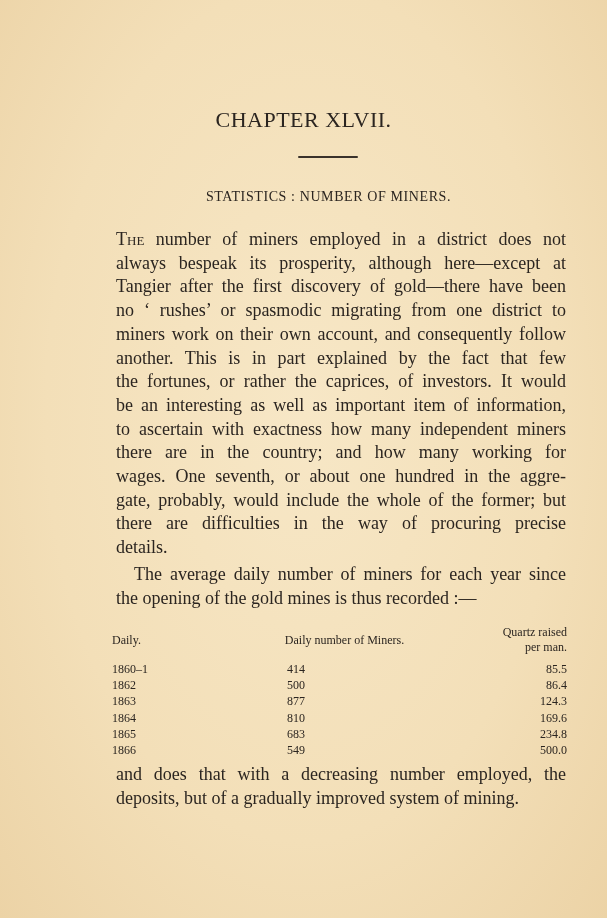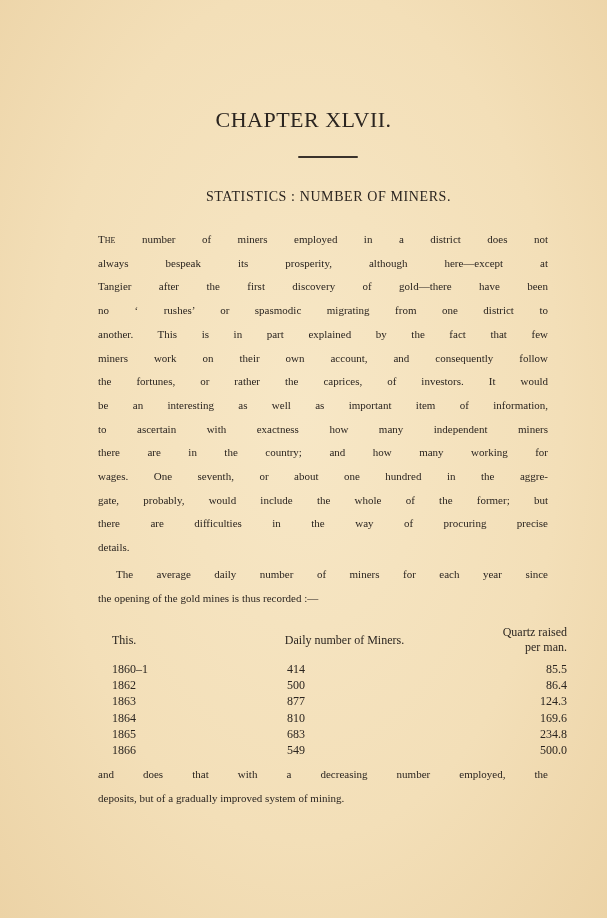--- a/index.html
+++ b/index.html
@@ -6,21 +6,21 @@
   body {
     width:607px; height:918px; overflow:hidden;
     background: radial-gradient(ellipse at 50% 45%, #f7e7c6 0%, #f3dfb8 60%, #ecd3a6 100%);
     font-family: "Liberation Serif", "DejaVu Serif", serif;
     color:#2b2520;
     position:relative;
   }
   .chapter { position:absolute; top:107px; left:0; width:607px; text-align:center; font-size:22px; letter-spacing:0.5px; }
   .rule { position:absolute; top:156px; left:298px; width:60px; height:2px; background:#3a322b; border-radius:1px; }
   .subtitle { position:absolute; top:189px; left:0; width:657px; text-align:center; font-size:14px; letter-spacing:0.6px; }
-  .para { position:absolute; left:98px; width:450px; font-size:11px; line-height:23.7px; text-align:justify; }
+  .para { position:absolute; left:116px; width:450px; font-size:18px; line-height:23.7px; text-align:justify; }
   .p1 { top:228px; }
   .p2 { top:563px; }
   .p3 { top:763px; }
   .line { display:block; text-align:justify; text-align-last:justify; white-space:nowrap; }
   .line.last { text-align-last:left; }
   .sc { font-variant:small-caps; }
   table { position:absolute; top:625px; left:112px; width:455px; border-collapse:collapse; font-size:12px; }
   th { font-weight:normal; padding:0 0 6px 0; }
   td { padding:0; height:16.3px; }
   .c1 { text-align:left; width:90px; }
@@ -34,41 +34,41 @@
 
 <div class="chapter">CHAPTER XLVII.</div>
 <div class="rule"></div>
 <div class="subtitle">STATISTICS : NUMBER OF MINERS.</div>
 
 <div class="para p1">
   <span class="line"><span class="sc">The</span> <span>number of miners employed in a district does not</span></span>
   <span class="line">always bespeak its prosperity, although here—except at</span>
   <span class="line">Tangier after the first discovery of gold—there have been</span>
   <span class="line">no ‘ rushes’ or spasmodic migrating from one district to</span>
+  <span class="line">miners work on their own account, and consequently follow</span>
   <span class="line">another.  This is in part explained by the fact that few</span>
-  <span class="line">miners work on their own account, and consequently follow</span>
   <span class="line">the fortunes, or rather the caprices, of investors.  It would</span>
   <span class="line">be an interesting as well as important item of information,</span>
   <span class="line">to ascertain with exactness how many independent miners</span>
   <span class="line">there are in the country; and how many working for</span>
   <span class="line">wages.  One seventh, or about one hundred in the aggre-</span>
   <span class="line">gate, probably, would include the whole of the former; but</span>
   <span class="line">there are difficulties in the way of procuring precise</span>
   <span class="line last">details.</span>
 </div>
 
 <div class="para p2">
   <span class="line" style="padding-left:18px">The average daily number of miners for each year since</span>
   <span class="line last">the opening of the gold mines is thus recorded :—</span>
 </div>
 
 <table>
   <thead>
     <tr>
-      <th class="c1">This.</th>
+      <th class="c1">Daily.</th>
       <th class="c2">Daily number of Miners.</th>
       <th class="c3">Quartz raised per man.</th>
     </tr>
   </thead>
   <tbody id="tbody">
       <tr>
         <td class="c1">1860–1</td>
         <td class="c2">414</td>
         <td class="c3">85.5</td>
       </tr>

